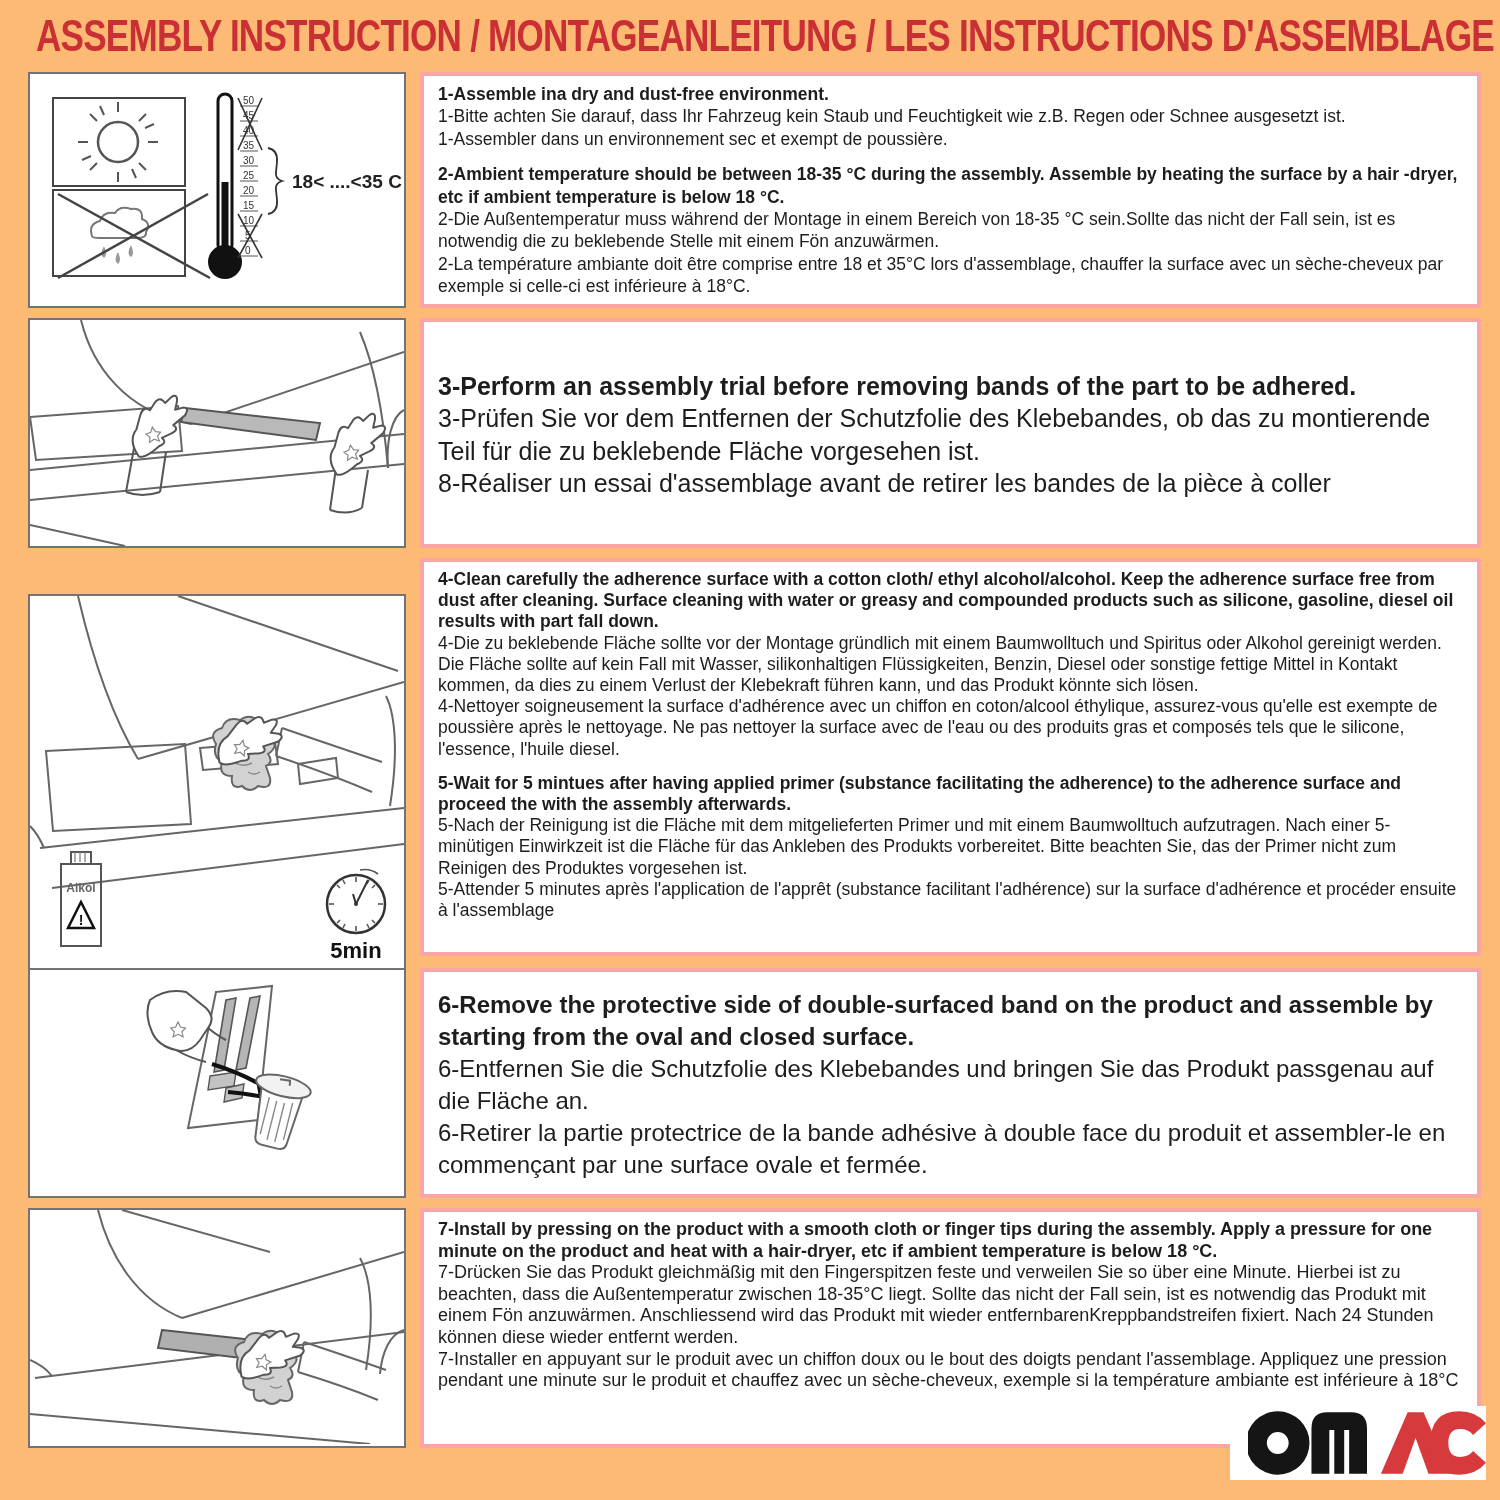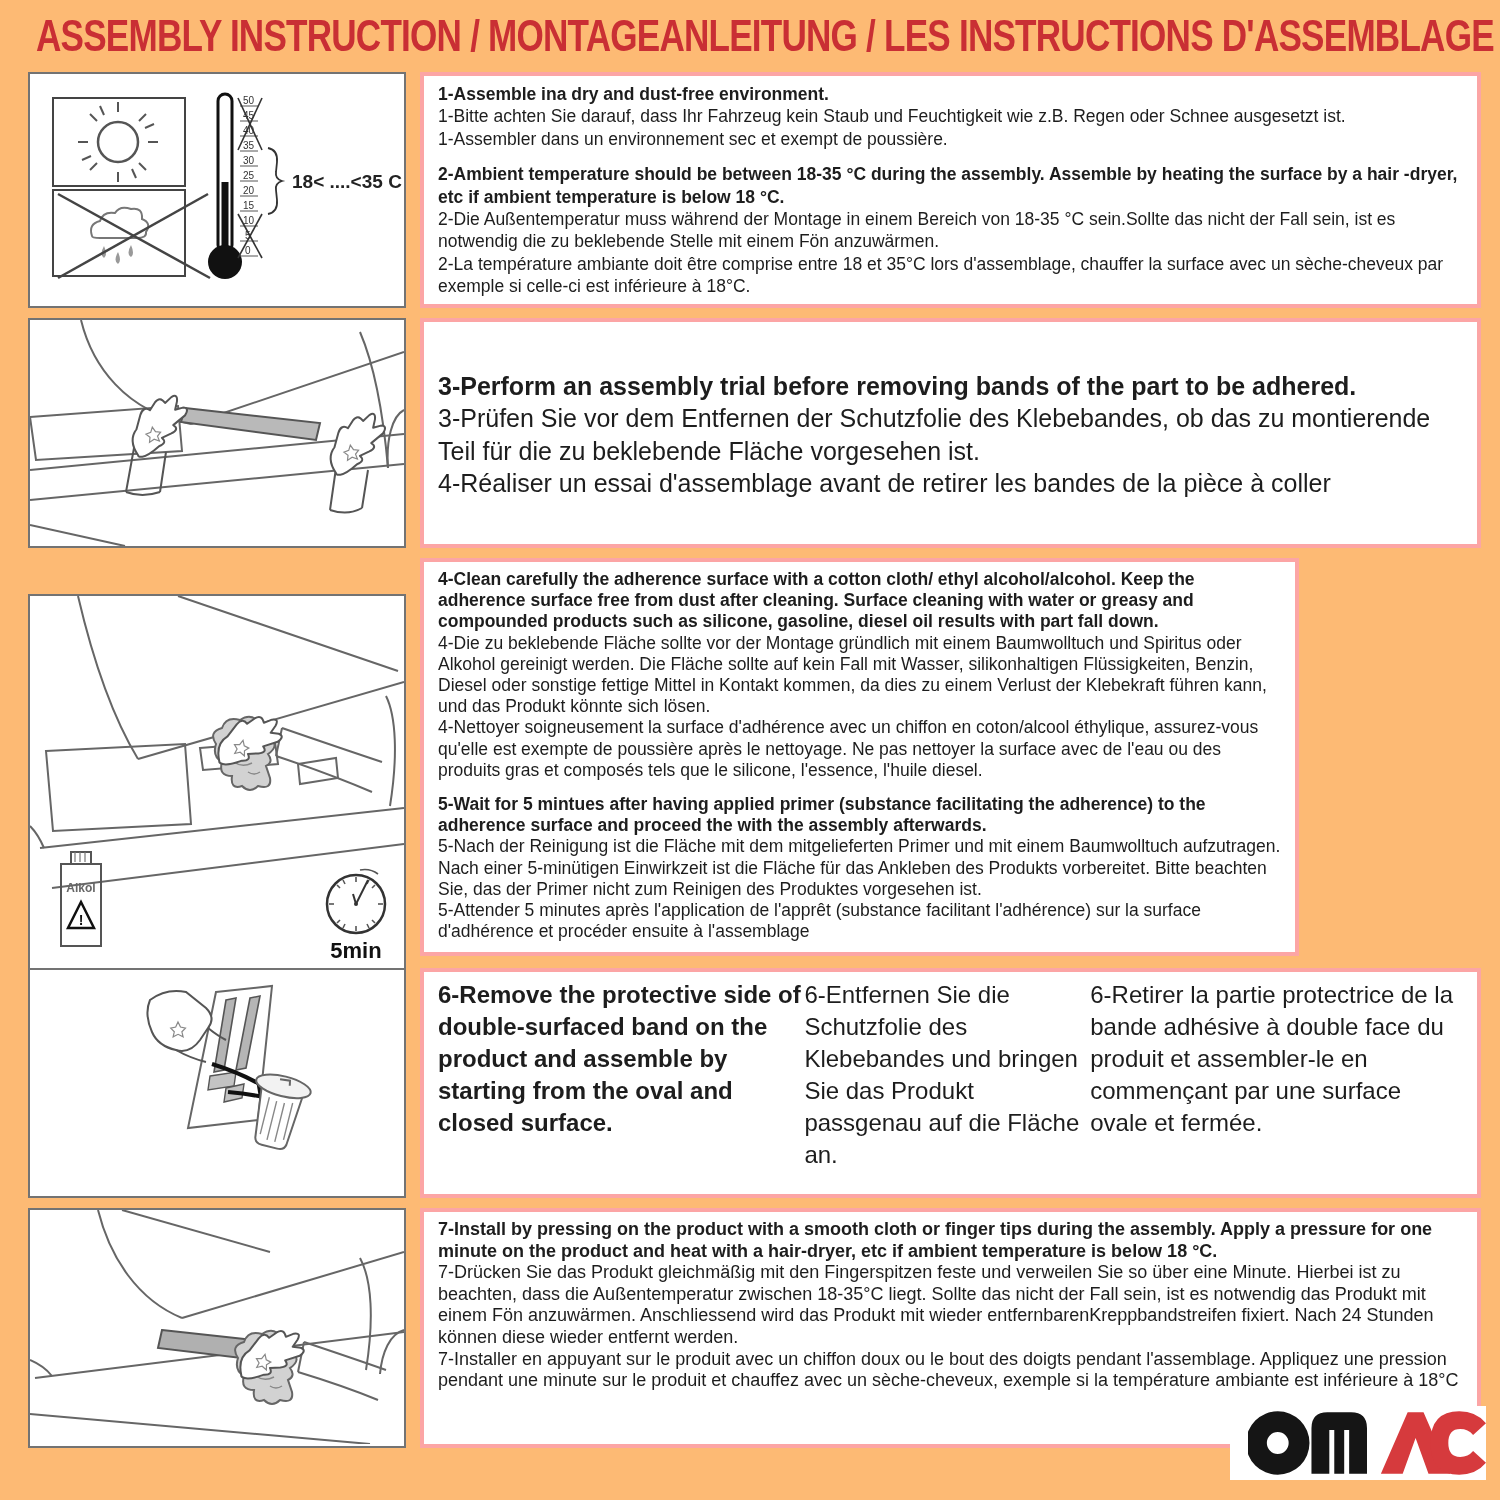--- a/index.html
+++ b/index.html
@@ -14,24 +14,24 @@
   .txt p{margin:0;}
   .b{font-weight:700;}
   .gap{margin-top:13px !important;}
 
   .art1{left:28px;top:72px;width:378px;height:236px;}
   .txt1{left:420px;top:72px;width:1061px;height:236px;font-size:17.5px;line-height:22.4px;}
   .art2{left:28px;top:318px;width:378px;height:230px;}
   .txt2{left:420px;top:318px;width:1061px;height:230px;font-size:25px;line-height:32.5px;
         display:flex;flex-direction:column;justify-content:center;}
   .art3{left:28px;top:558px;width:378px;height:398px;margin-top:36px;}
-  .txt3{left:420px;top:558px;width:879px;height:398px;font-size:17.5px;line-height:21.2px;}
+  .txt3{left:420px;top:558px;width:1061px;height:398px;font-size:17.5px;line-height:21.2px;}
   .art4{left:28px;top:968px;width:378px;height:230px;}
   .txt4{left:420px;top:968px;width:1061px;height:230px;font-size:24px;line-height:32px;
-        display:flex;flex-direction:row;justify-content:center;}
+        display:flex;flex-direction:column;justify-content:center;}
   .art5{left:28px;top:1208px;width:378px;height:240px;}
   .txt5{left:420px;top:1208px;width:1061px;height:240px;font-size:18px;line-height:21.6px;}
 
   .logo{position:absolute;left:1230px;top:1406px;width:256px;height:74px;background:#fff;
         display:flex;align-items:center;justify-content:flex-end;padding-left:16px;box-sizing:border-box;}
   svg text{font-family:"Liberation Sans",sans-serif;}
 </style>
 </head>
 <body>
 
@@ -153,21 +153,21 @@
       <g>
         <path d="M300,190 L306,148 M332,188 L338,150" stroke="#555" stroke-width="2" fill="none"></path>
         <path d="M300,190 Q318,196 332,188" stroke="#555" stroke-width="2" fill="none"></path>
         <use href="#hand" transform="translate(298,110) rotate(-8)"></use>
       </g>
     </svg>
   </div>
   <div class="txt txt2">
     <p class="b">3-Perform an assembly trial before removing bands of the part to be adhered.</p>
     <p>3-Prüfen Sie vor dem Entfernen der Schutzfolie des Klebebandes, ob das zu montierende Teil für die zu beklebende Fläche vorgesehen ist.</p>
-    <p>4-Réaliser un essai d'assemblage avant de retirer les bandes de la pièce à coller</p>
+    <p>8-Réaliser un essai d'assemblage avant de retirer les bandes de la pièce à coller</p>
   </div>
 
   <div class="art art3">
     <svg viewBox="0 0 374 394" width="374" height="394">
       <g fill="none" stroke="#666" stroke-width="2">
         <path d="M48,0 C62,60 82,120 108,163"></path>
         <path d="M148,0 L368,75"></path>
         <path d="M108,163 L374,86"></path>
         <path d="M356,100 C366,120 368,160 360,210"></path>
         <path d="M16,155 L155,148 L161,228 L23,235 Z"></path>

